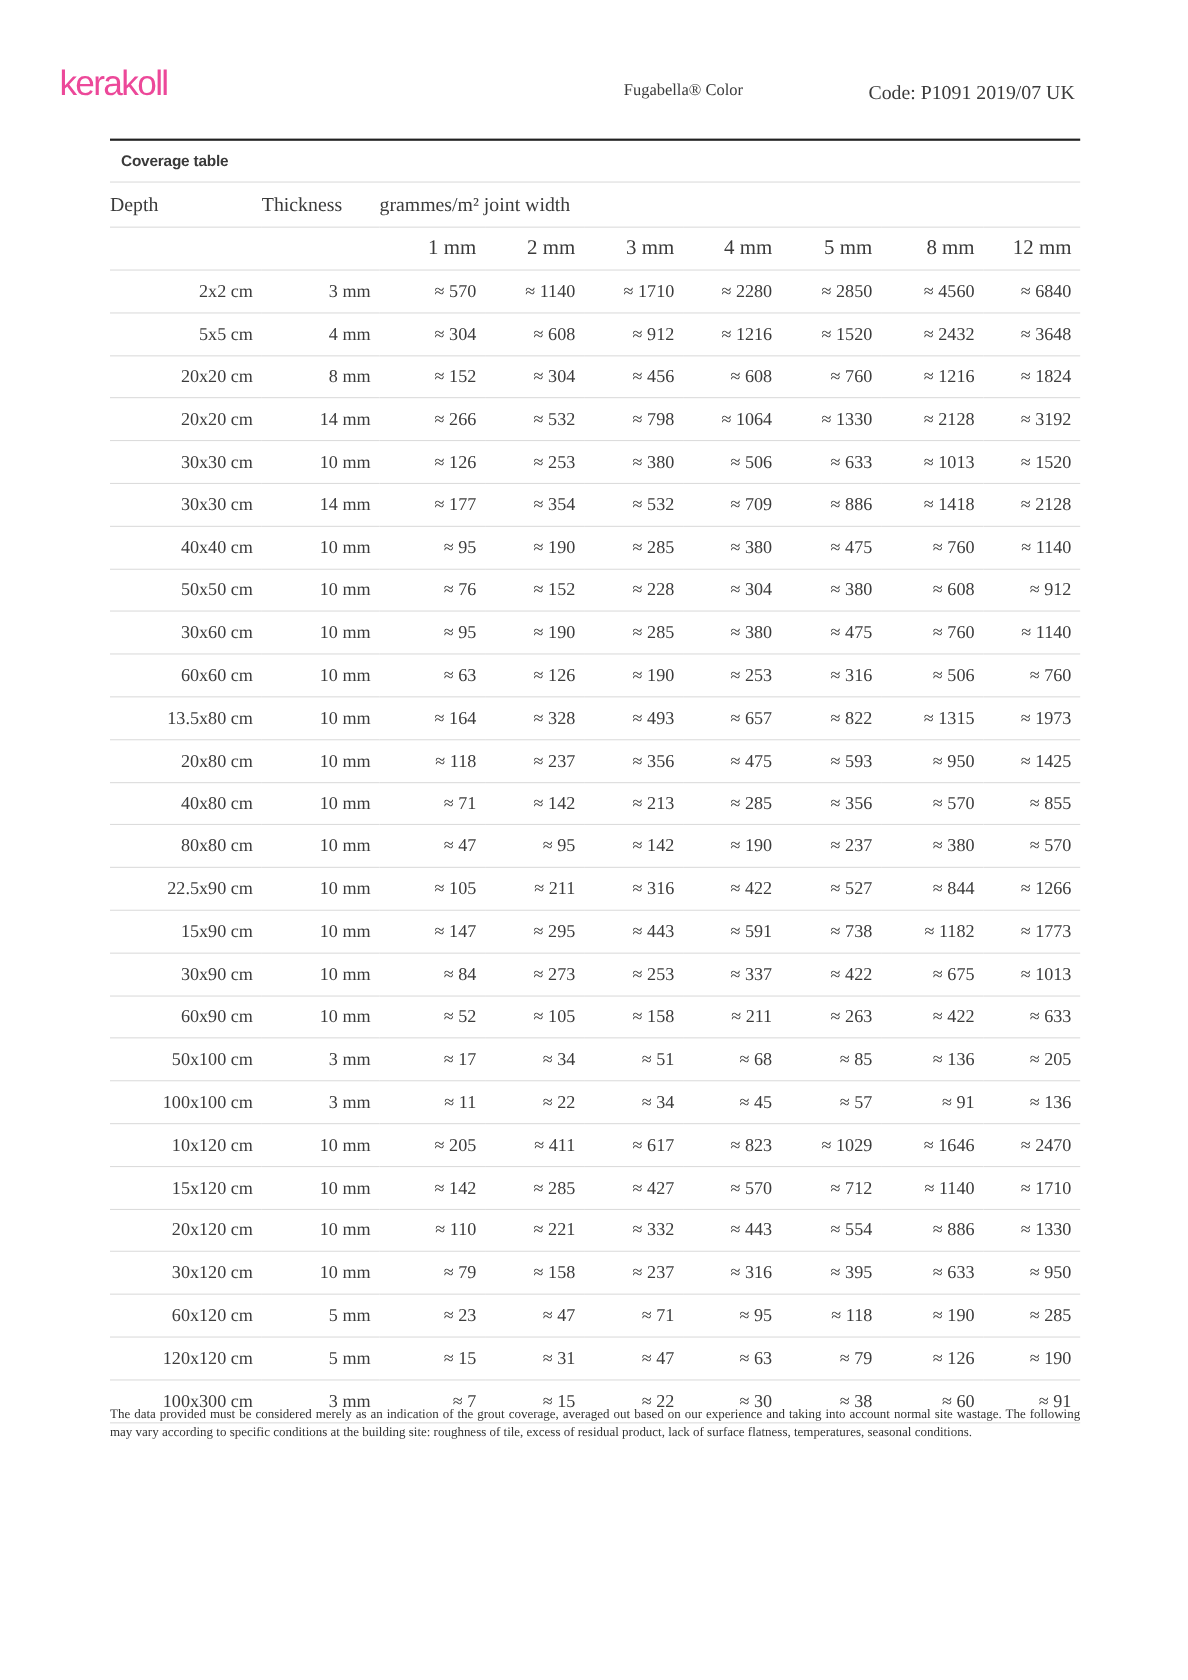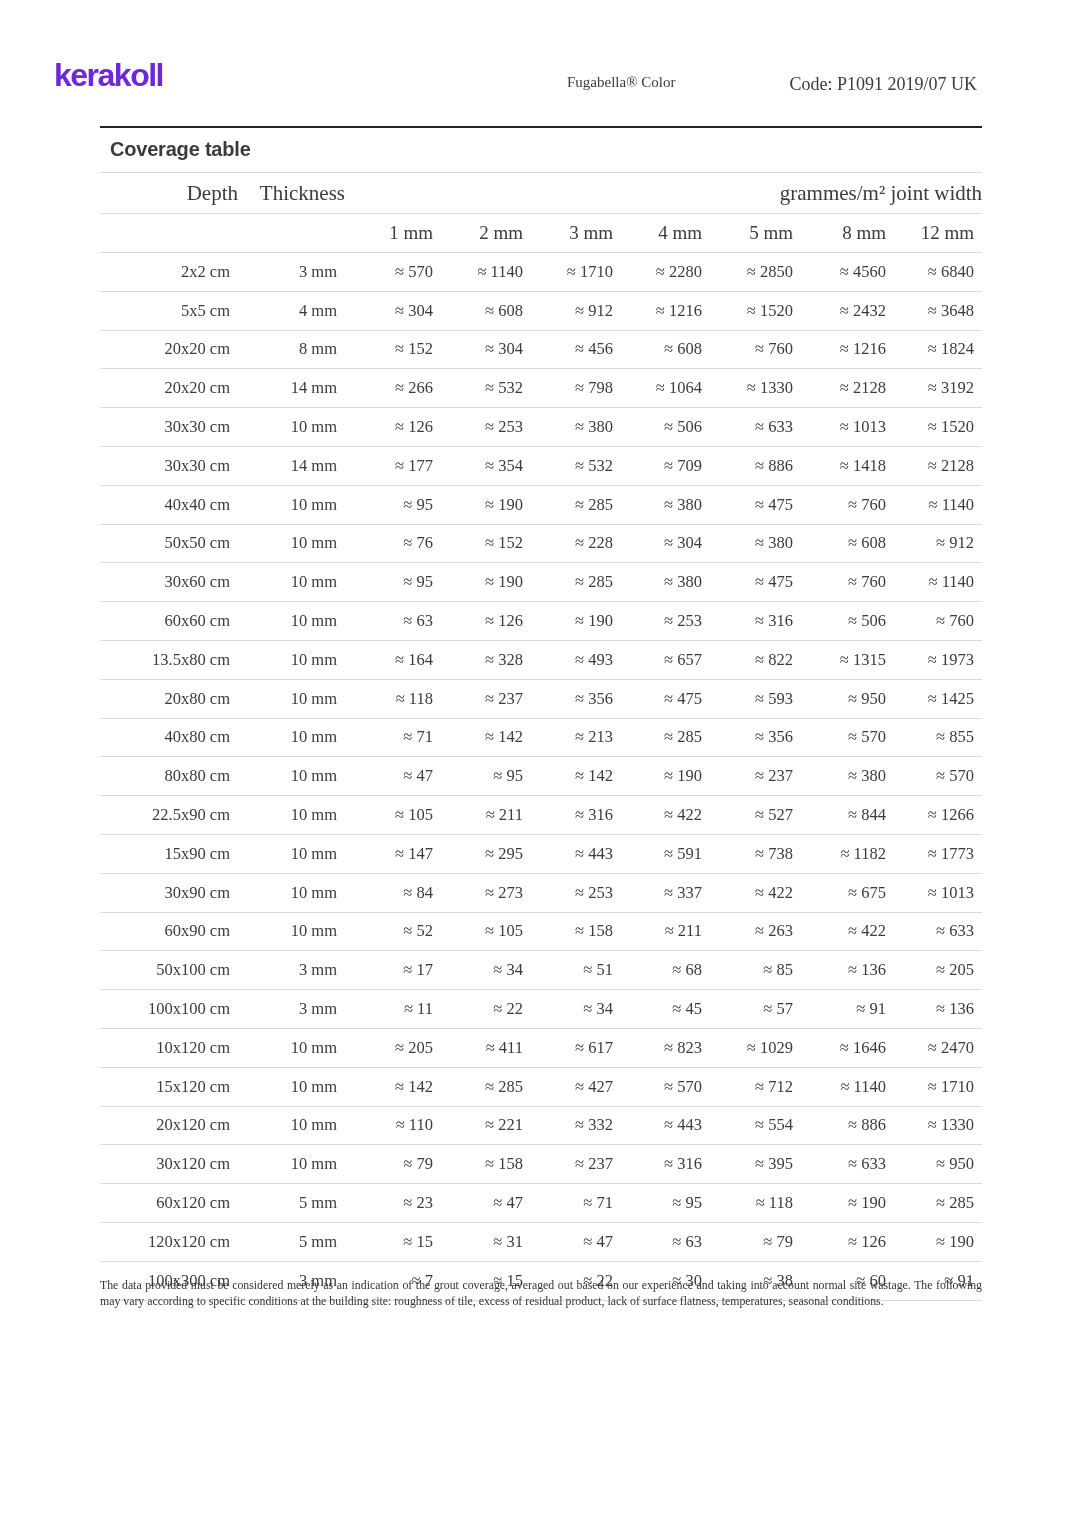--- a/index.html
+++ b/index.html
@@ -10,24 +10,24 @@
     background: #ffffff;
     font-family: "Liberation Serif", serif;
     color: #3b3b3b;
     overflow: hidden;
   }
   .logo {
     position: absolute;
     left: 54px;
     top: 57px;
     font-family: "Liberation Sans", sans-serif;
-    font-weight: bold;
+    font-weight: normal;
     font-size: 32px;
     letter-spacing: -1.5px;
-    color: #6d28d9;
+    color: #ec4899;
   }
   .product {
     position: absolute;
     left: 567px;
     top: 74px;
     font-size: 15px;
     color: #3b3b3b;
   }
   .code {
     position: absolute;
@@ -39,42 +39,42 @@
   .table-wrap {
     position: absolute;
     left: 100px;
     top: 126px;
     width: 882px;
     border-top: 2px solid #222222;
   }
   .table-title {
     font-family: "Liberation Sans", sans-serif;
     font-weight: bold;
-    font-size: 20px;
+    font-size: 14px;
     letter-spacing: -0.2px;
     color: #3a3a3a;
     padding: 10px 10px 11px 10px;
     border-bottom: 1px solid #dcdcdc;
   }
   table.coverage {
     width: 100%;
     border-collapse: collapse;
     table-layout: fixed;
   }
   table.coverage th, table.coverage td {
     border-bottom: 1px solid #dcdcdc;
     font-weight: normal;
     padding: 0 8px 0 0;
     white-space: nowrap;
     overflow: hidden;
   }
   tr.hrow-a th {
     height: 40px;
-    font-size: 21px;
-    text-align: right;
+    font-size: 18px;
+    text-align: left;
     padding: 0;
   }
   tr.hrow-b th {
     height: 38px;
     font-size: 19px;
     text-align: right;
   }
   tbody td {
     height: 37.8px;
     font-size: 16.5px;

